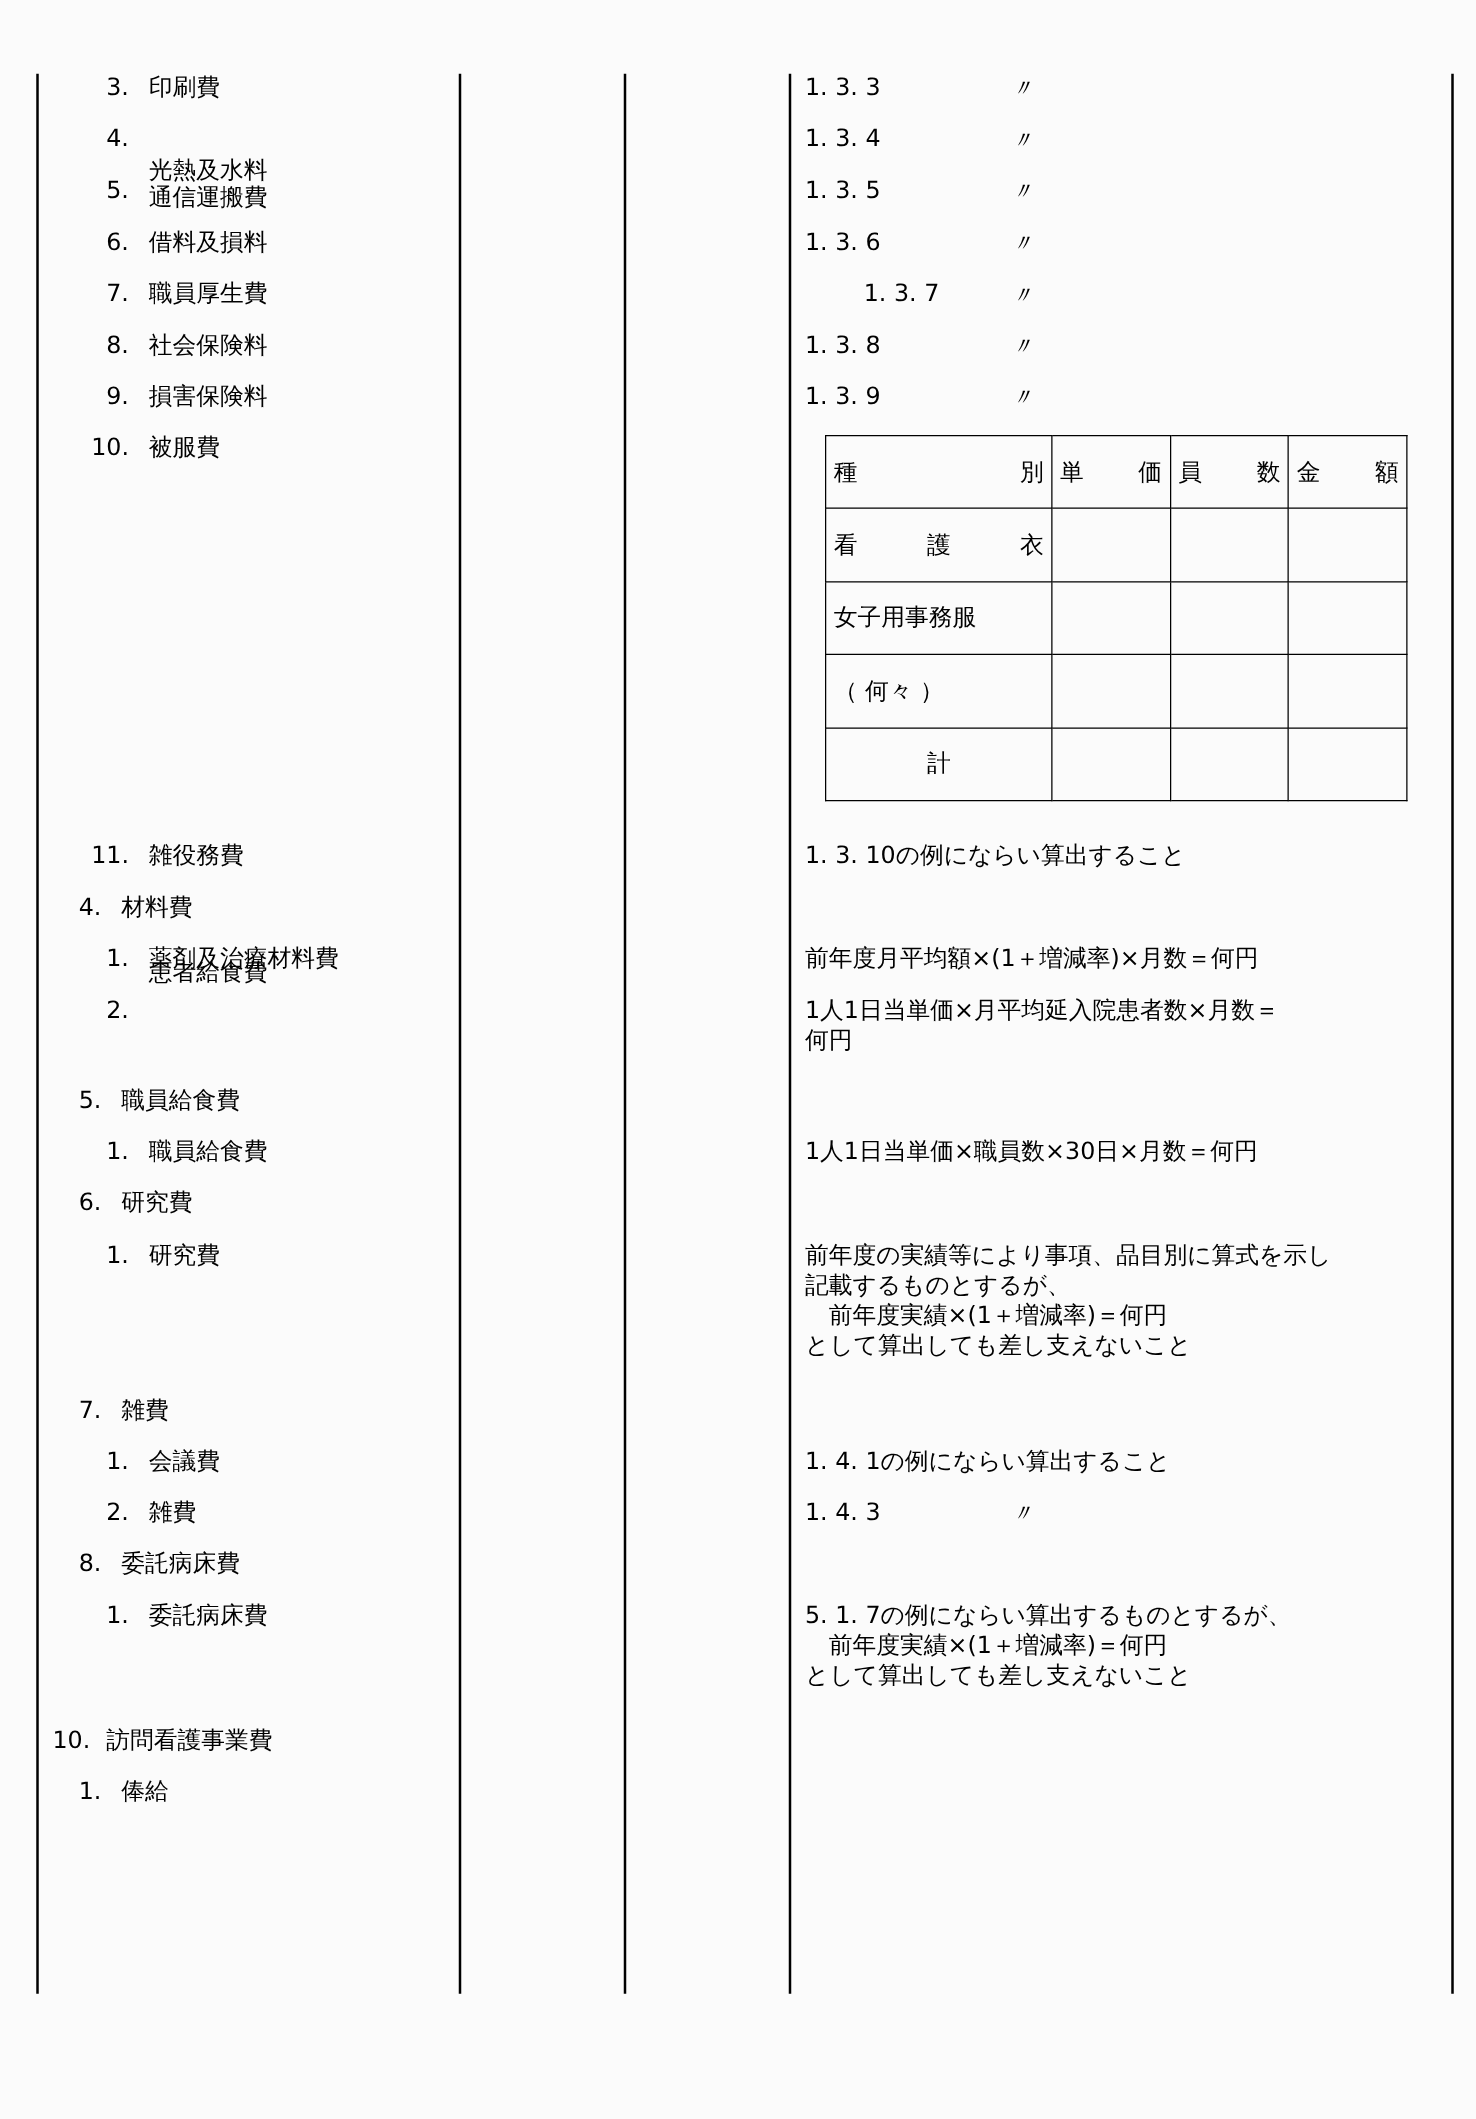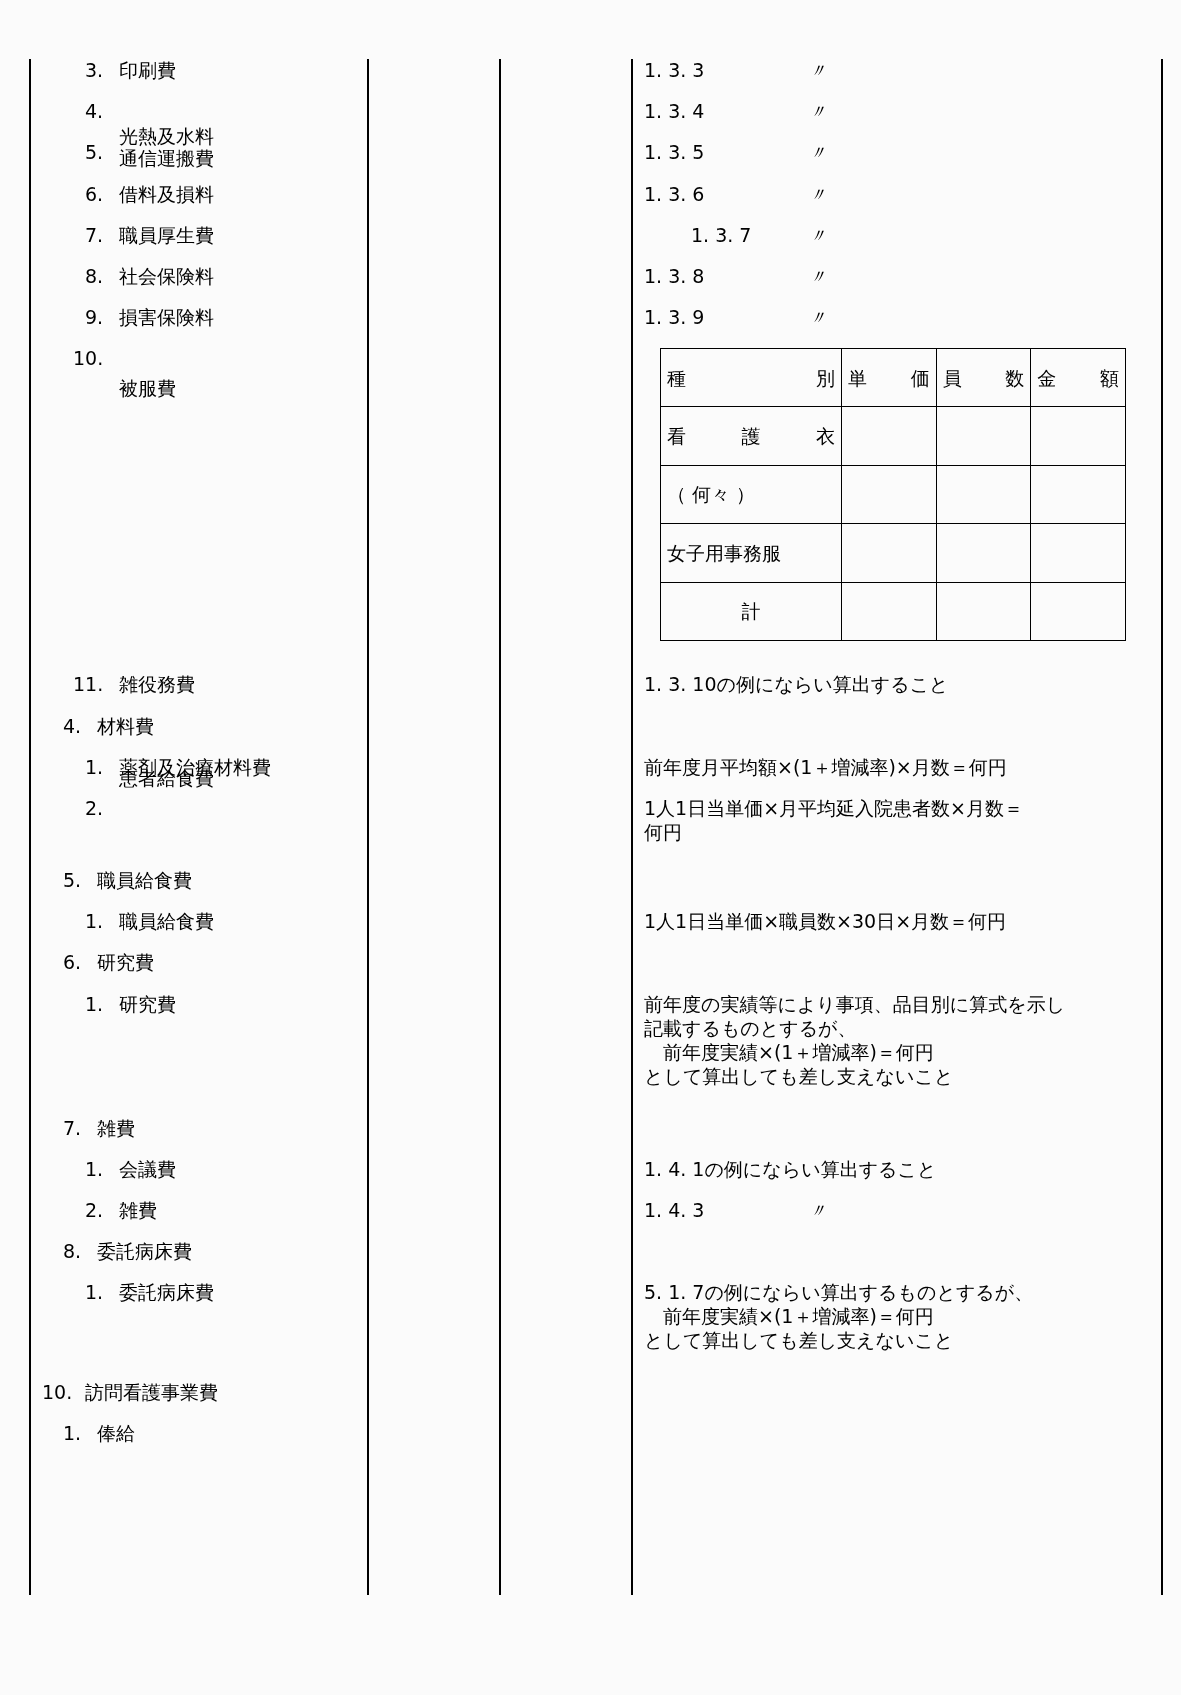--- a/index.html
+++ b/index.html
@@ -51,21 +51,21 @@
   <div class="num" style="left:85px;top:223px;">7.</div>
   <div class="t" style="left:119px;top:223px;">職員厚生費</div>
 
   <div class="num" style="left:85px;top:264px;">8.</div>
   <div class="t" style="left:119px;top:264px;">社会保険料</div>
 
   <div class="num" style="left:85px;top:305px;">9.</div>
   <div class="t" style="left:119px;top:305px;">損害保険料</div>
 
   <div class="num" style="left:73px;top:346px;">10.</div>
-  <div class="t" style="left:119px;top:346px;margin-top:30px;">被服費</div>
+  <div class="t" style="left:119px;top:346px;">被服費</div>
 
   <div class="num" style="left:73px;top:672px;">11.</div>
   <div class="t" style="left:119px;top:672px;">雑役務費</div>
 
   <div class="num" style="left:63px;top:714px;">4.</div>
   <div class="t" style="left:97px;top:714px;">材料費</div>
 
   <div class="num" style="left:85px;top:755px;">1.</div>
   <div class="t" style="left:119px;top:755px;">薬剤及治療材料費</div>
 
@@ -162,27 +162,27 @@
               <span>看</span>
               <span>護</span>
               <span>衣</span>
             </div>
       </td>
       <td class="right"></td>
       <td class="right"></td>
       <td class="right"></td>
     </tr>
     <tr>
+      <td class="c1">女子用事務服</td>
+      <td class="right"></td>
+      <td class="right"></td>
+      <td class="right"></td>
+    </tr>
+    <tr>
       <td class="c1">（ 何々 ）</td>
-      <td class="right"></td>
-      <td class="right"></td>
-      <td class="right"></td>
-    </tr>
-    <tr>
-      <td class="c1">女子用事務服</td>
       <td class="right"></td>
       <td class="right"></td>
       <td class="right"></td>
     </tr>
     <tr>
       <td class="c1" style="text-align:center;">計</td>
       <td class="right"></td>
       <td class="right"></td>
       <td class="right"></td>
     </tr>

